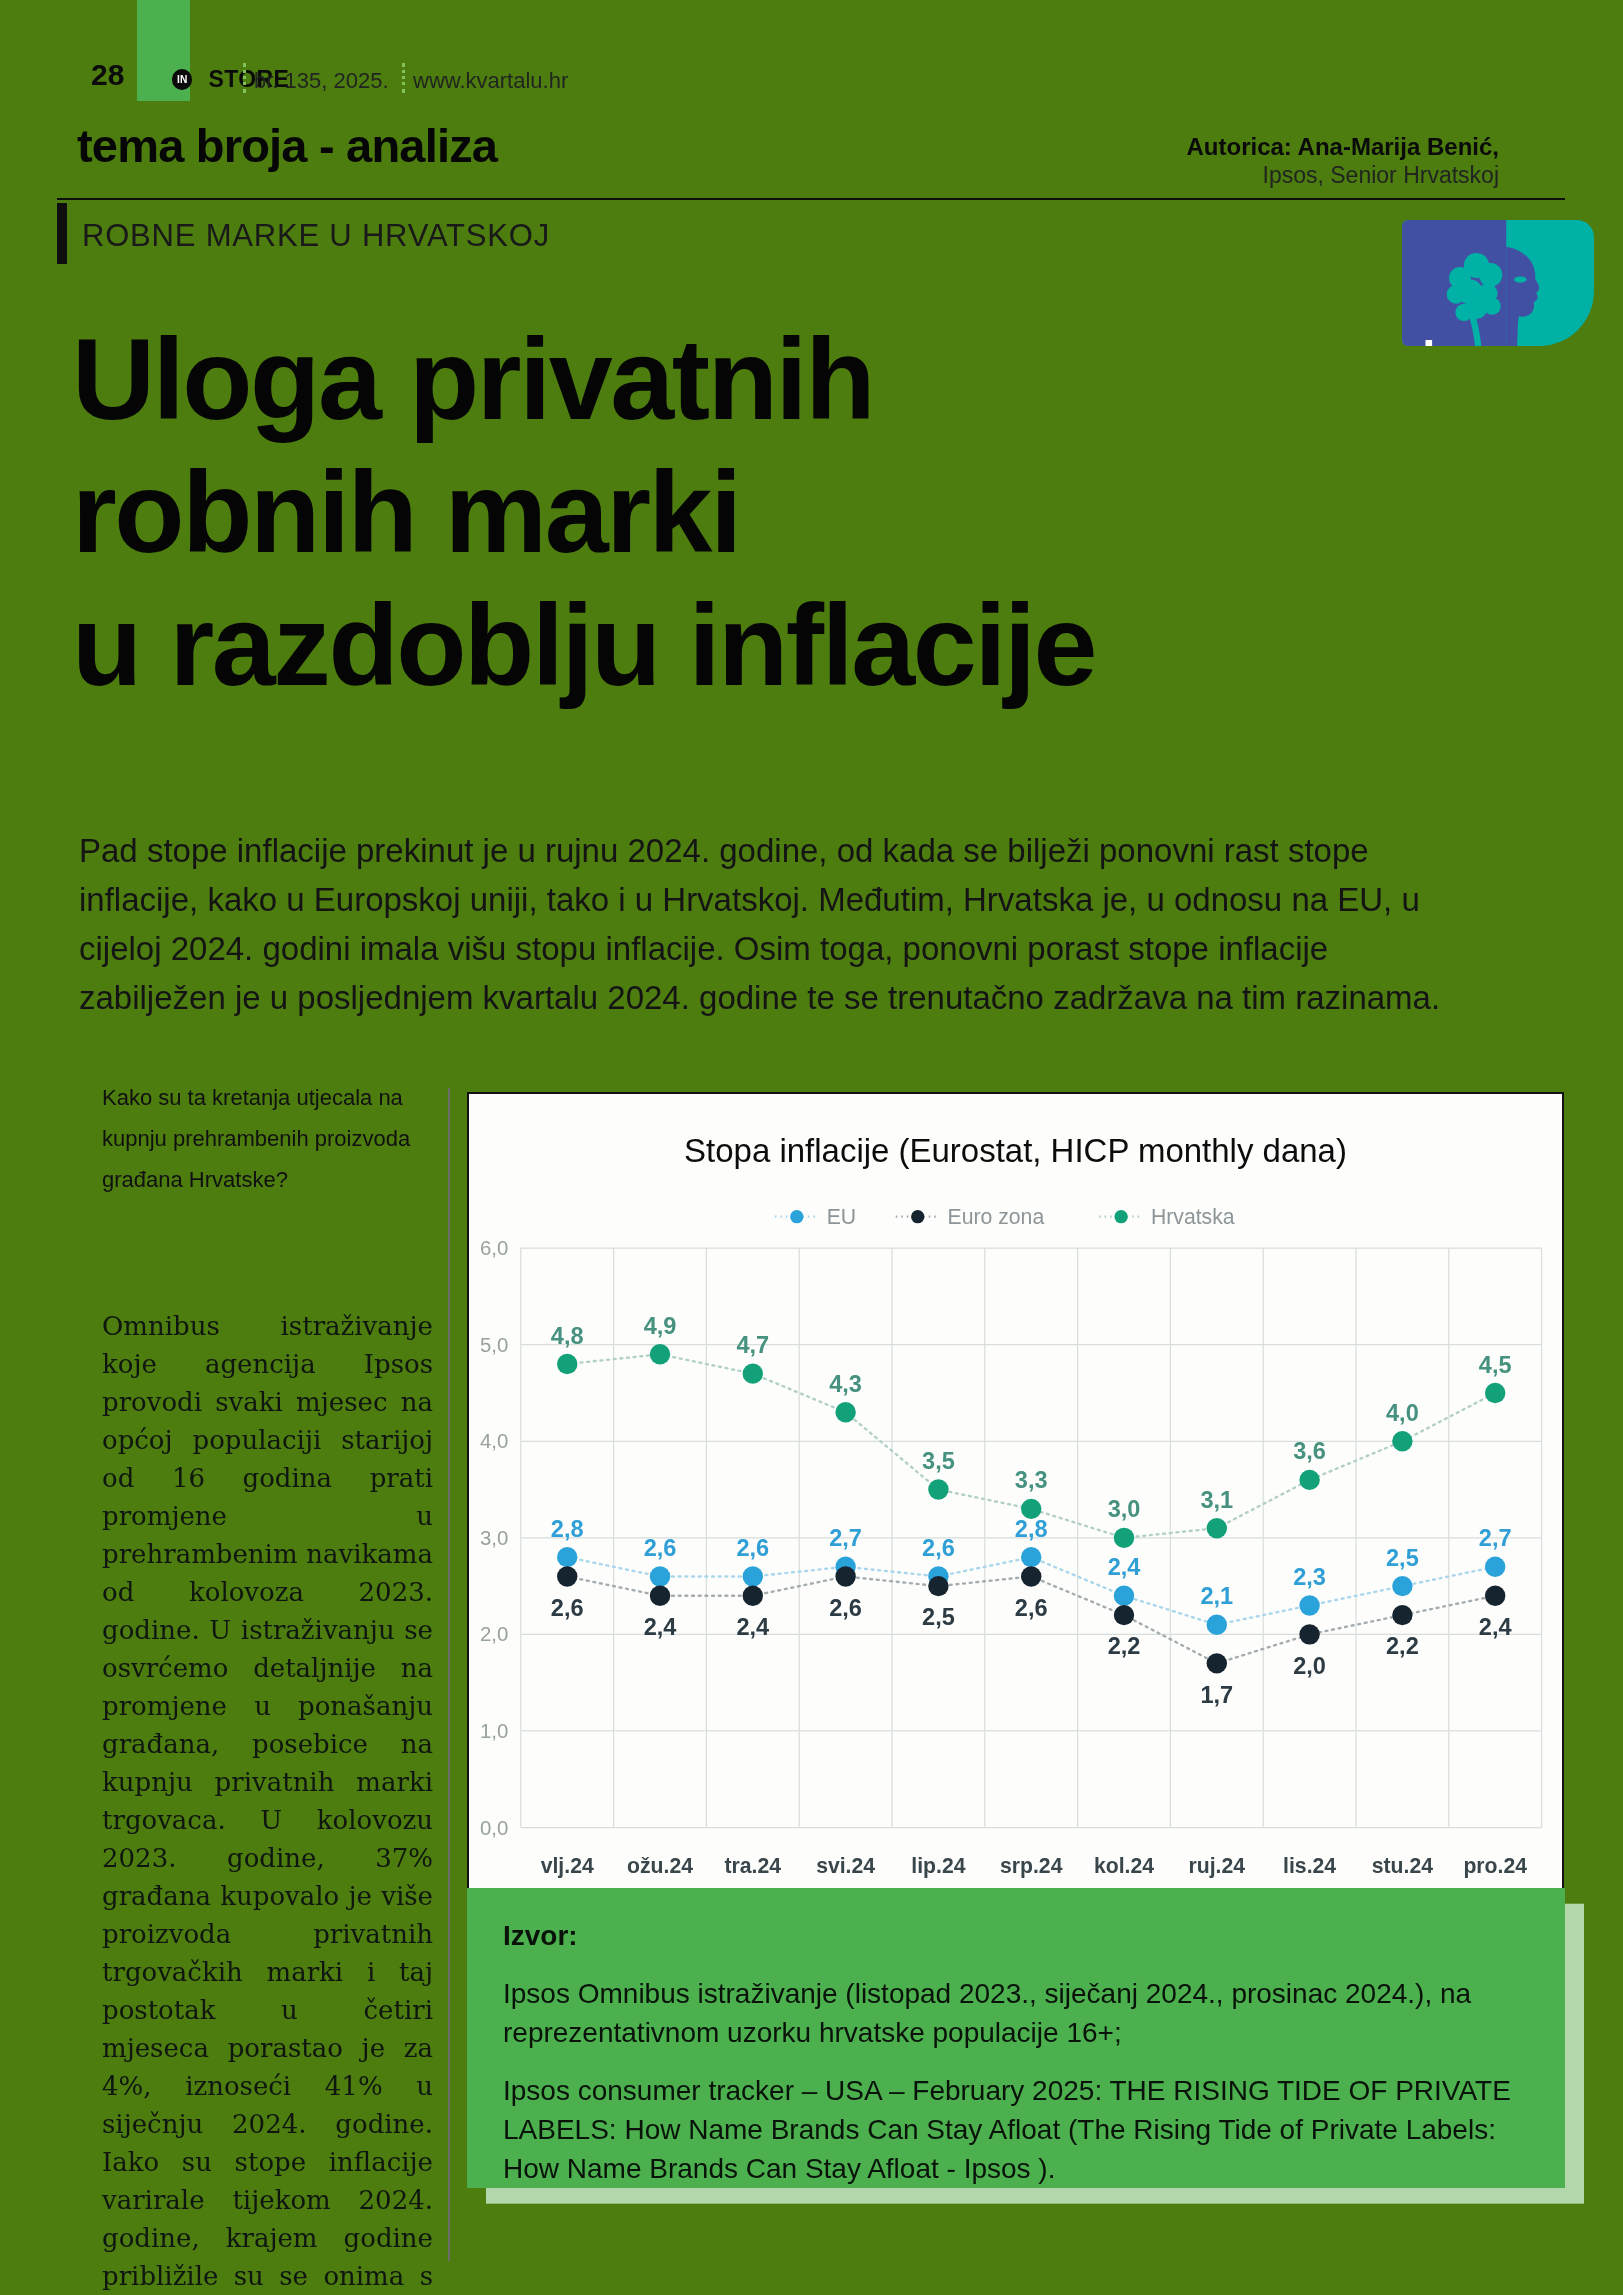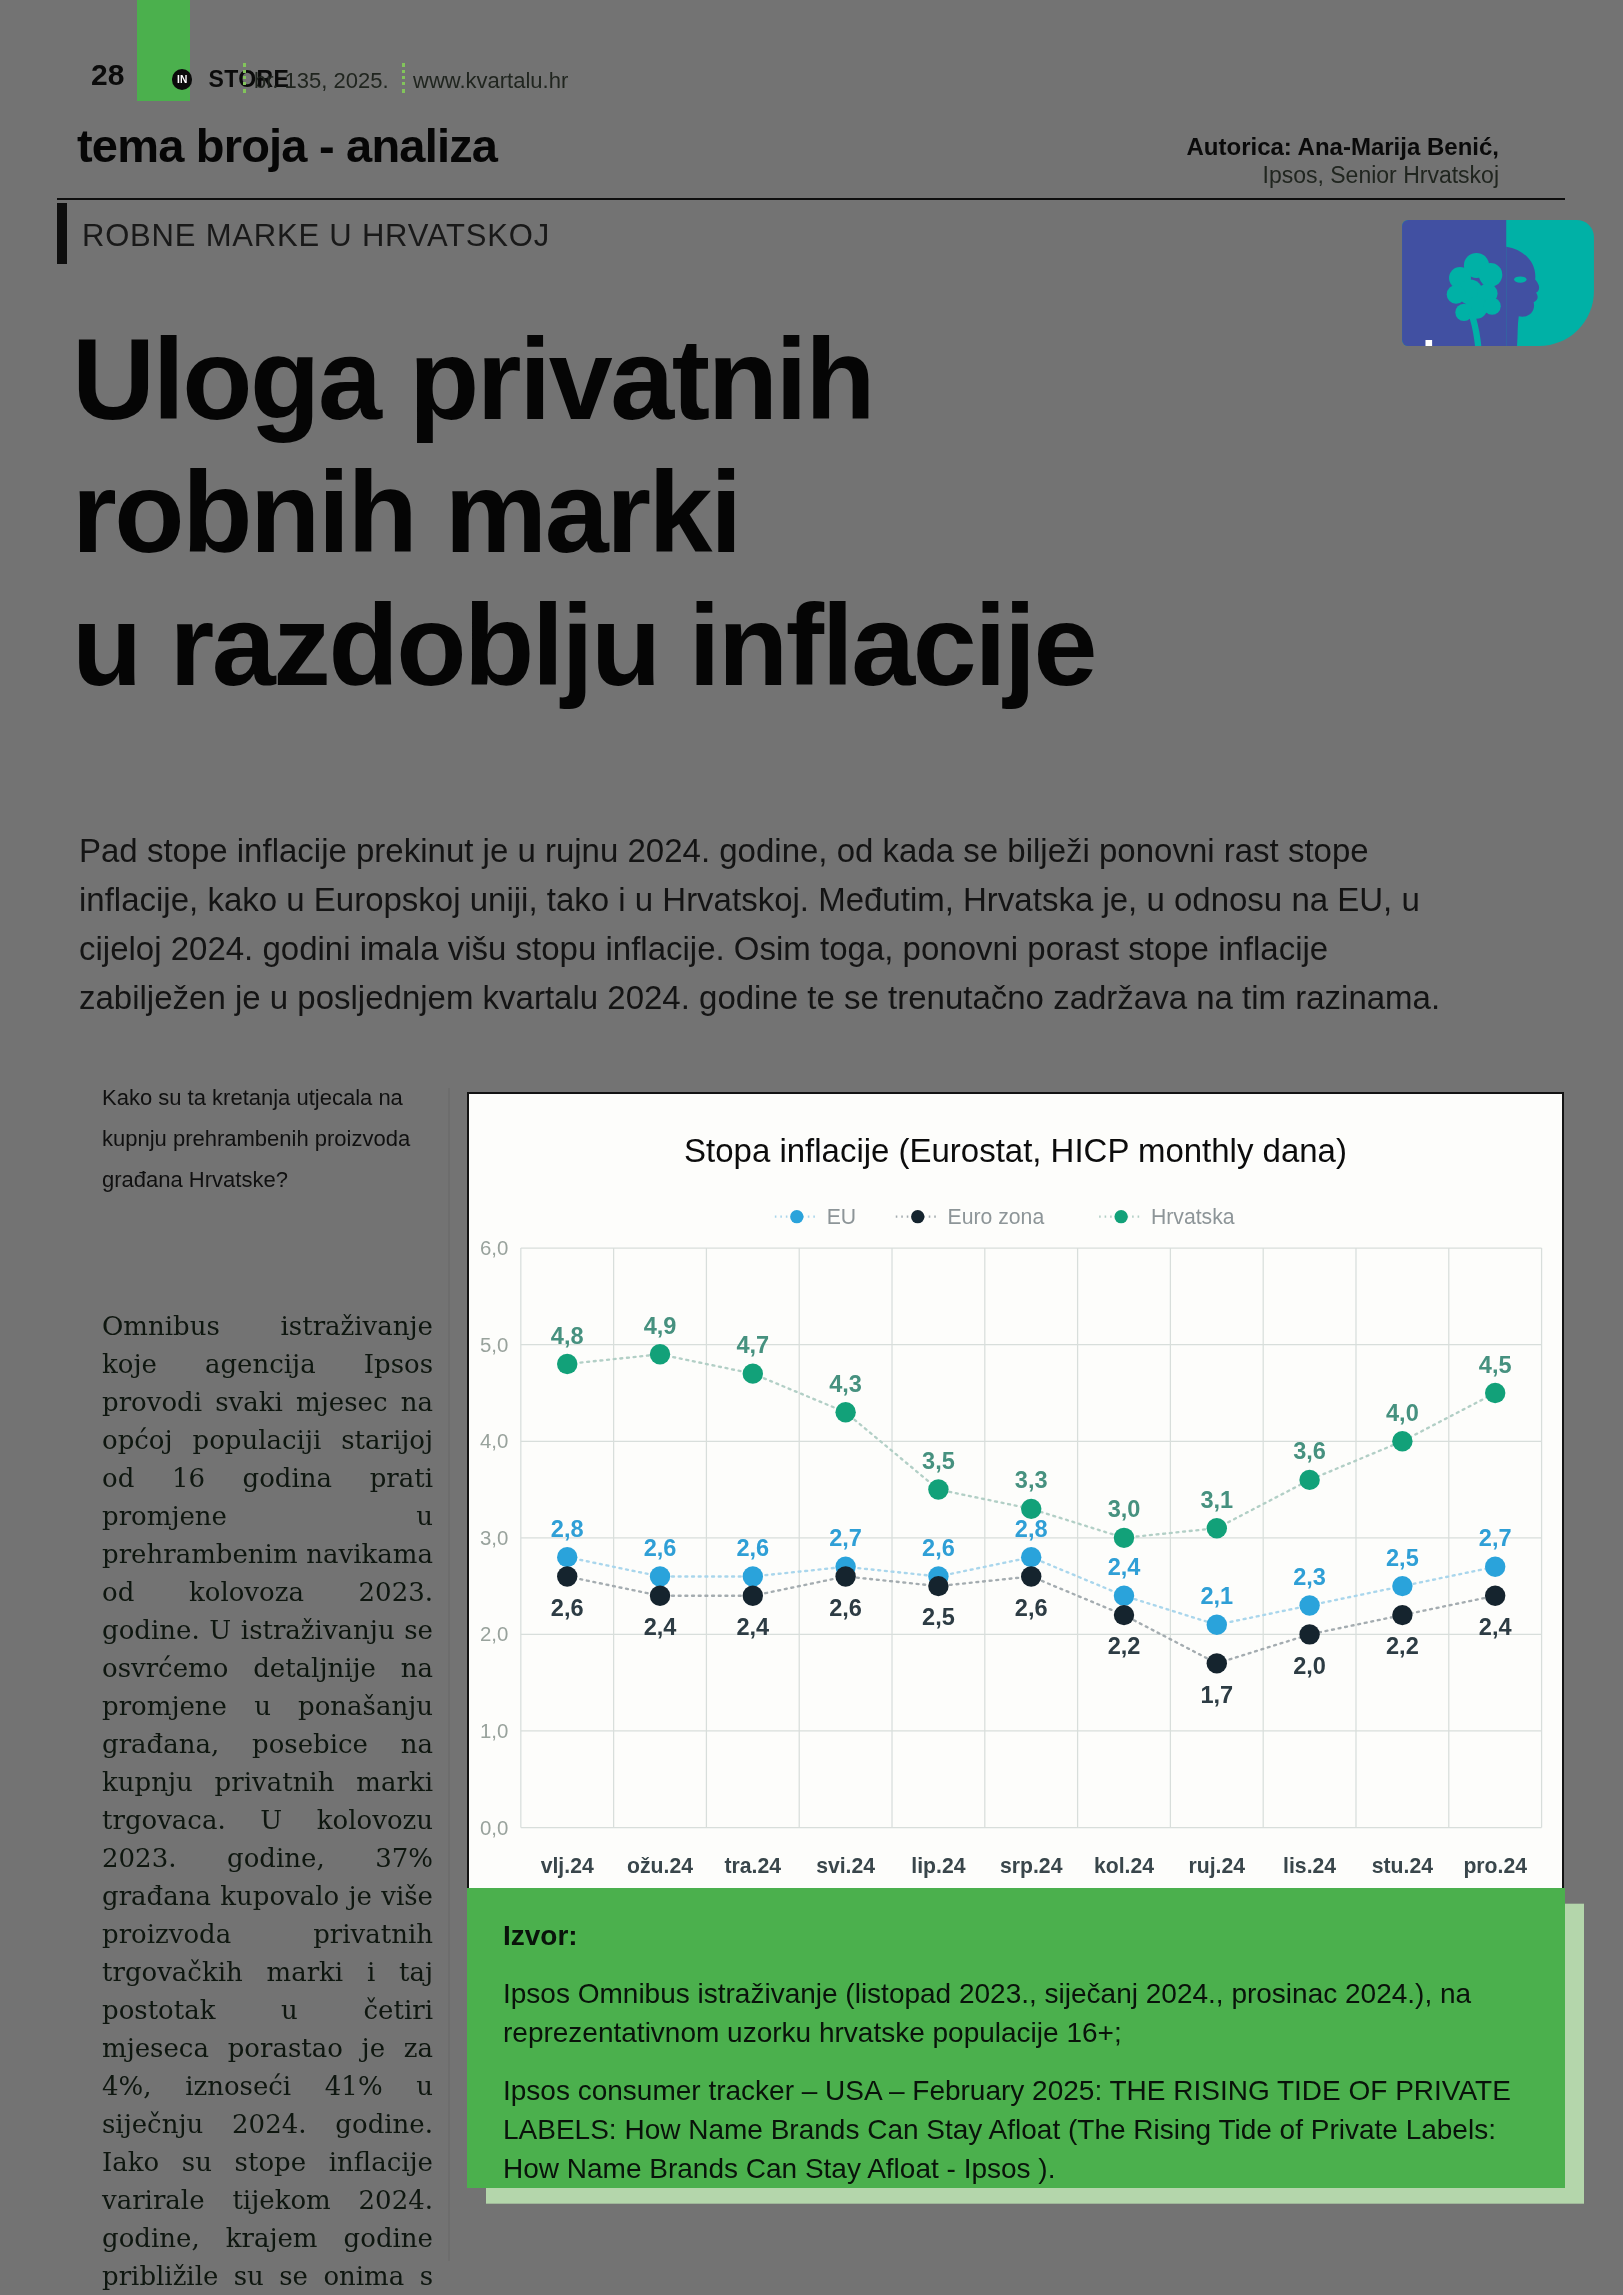--- a/index.html
+++ b/index.html
@@ -1,16 +1,16 @@
 <!DOCTYPE html>
 <html style="font-size:12.6px"><head>
 <meta charset="utf-8">
 <style>
   html,body{margin:0;padding:0;background:#dfe8db;}
-  .page{position:relative;width:1623px;height:2295px;background:#737373;
+  .page{position:relative;width:1623px;height:2295px;background:#4d7c0f;
         font-family:"Liberation Sans",sans-serif;color:#111;overflow:hidden;text-decoration:underline;}
 
   
   .page-number{position:absolute;left:91px;top:58px;font-size:30px;font-weight:800;color:#0b0b0b;}
   .green-block{position:absolute;left:137px;top:0;width:53px;height:101px;background:#4bb04d;}
   .brand{position:absolute;left:172px;top:66px;display:flex;align-items:center;gap:16px;}
   .in-circle{width:20.4px;height:20.4px;border-radius:50%;background:#0b0b0b;color:#fff;
              font-size:10.2px;font-weight:800;display:flex;align-items:center;justify-content:center;}
   .store{font-size:23px;font-weight:900;letter-spacing:0.4px;color:#0b0b0b;text-align:right;}
   .dot-sep{position:absolute;top:63px;height:30px;border-left:3.1px dotted #82c45b;}

